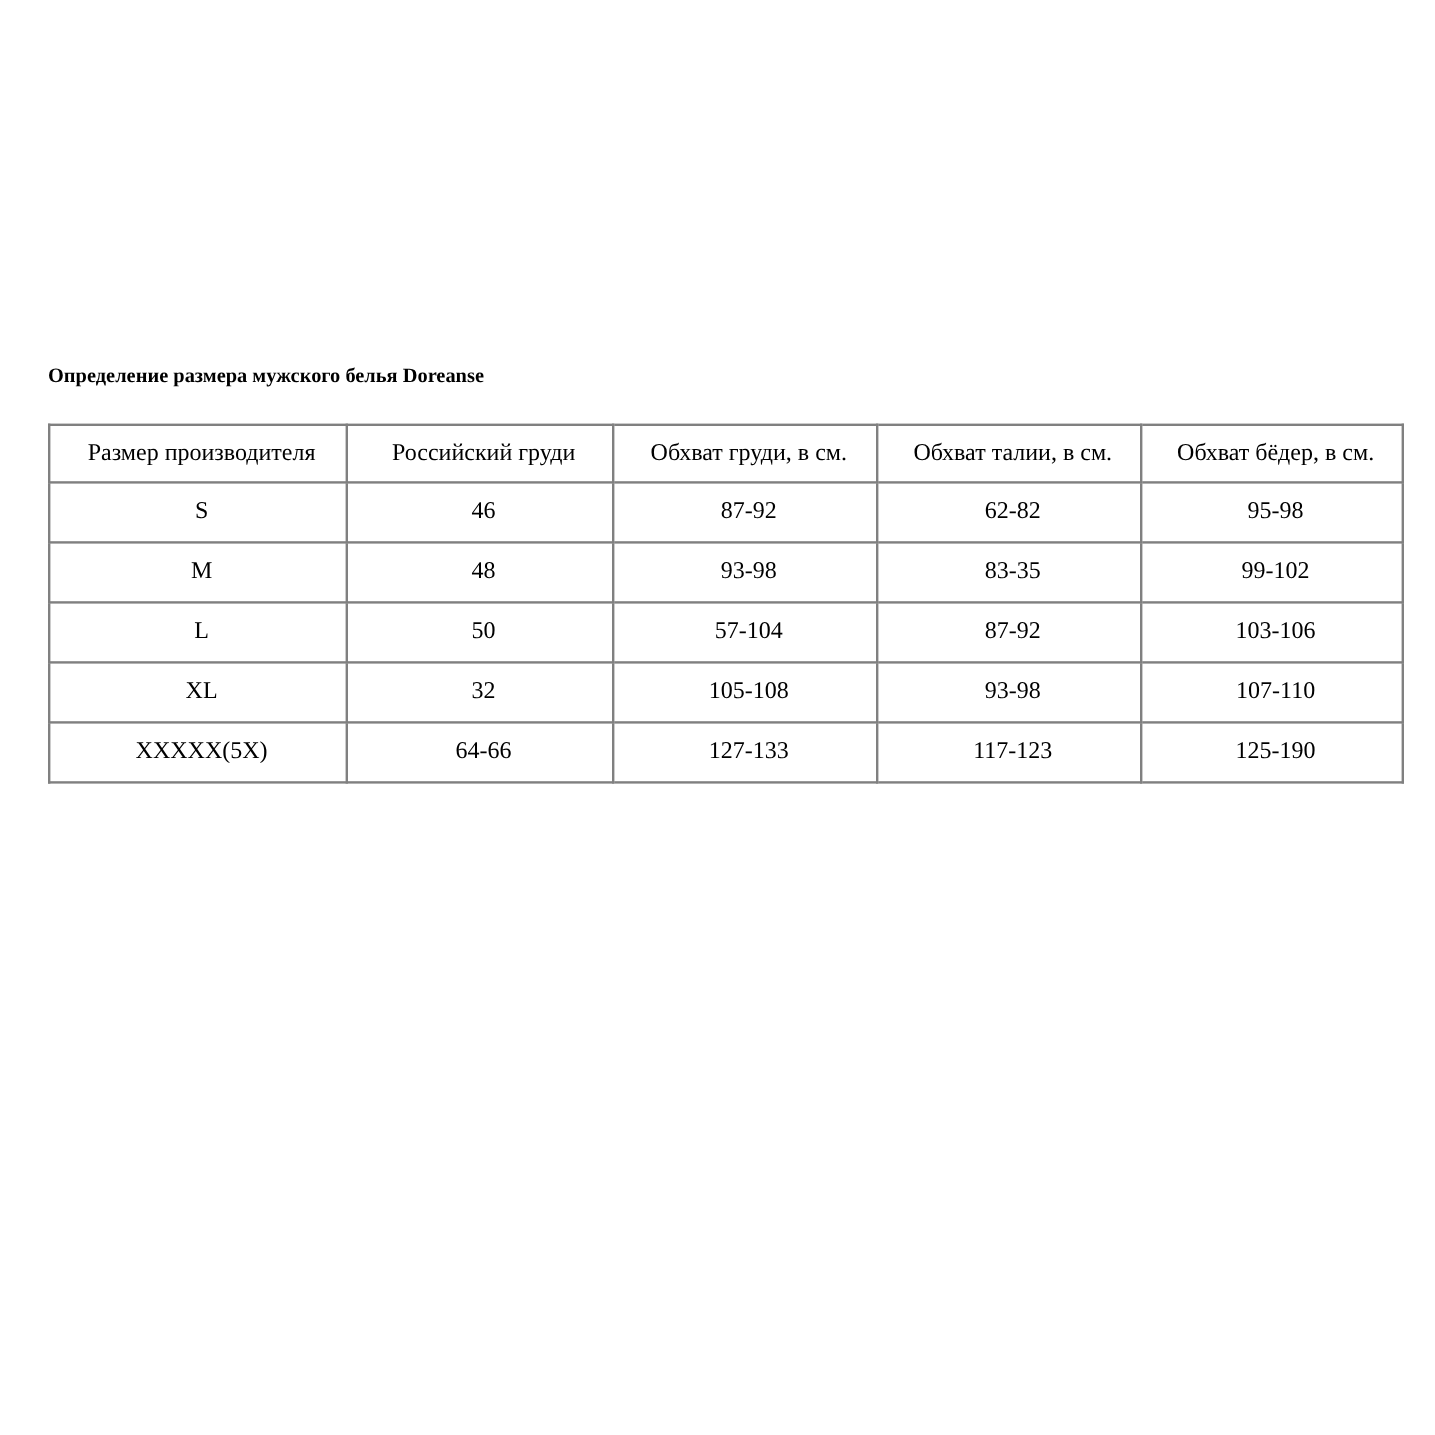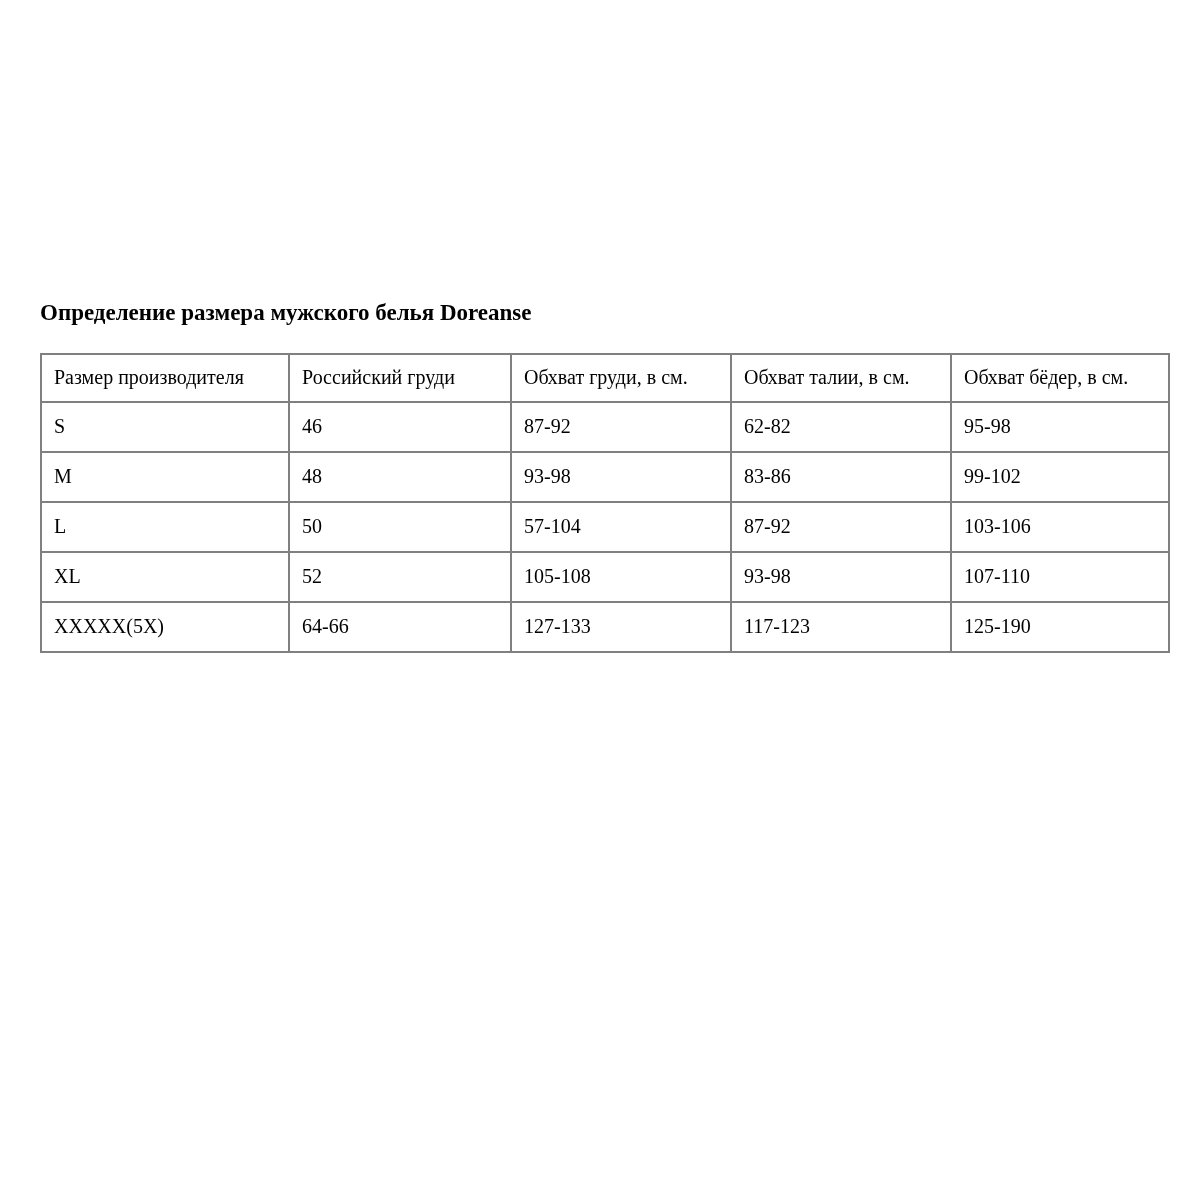--- a/index.html
+++ b/index.html
@@ -11,36 +11,36 @@
     width: 1196px;
     height: 1196px;
     font-family: "Liberation Serif", serif;
     color: #000000;
     box-sizing: border-box;
   }
   .content {
     padding: 301px 26px 0 40px;
   }
   .doc-title {
-    font-size: 23px;
+    font-size: 17px;
     line-height: 24px;
     font-weight: bold;
     margin: 0 0 28px 0;
   }
   table.size-table {
     border-collapse: collapse;
     table-layout: fixed;
     width: 1128px;
   }
   table.size-table th,
   table.size-table td {
     border: 2px solid #808080;
     font-size: 20px;
     font-weight: normal;
-    text-align: left;
+    text-align: center;
     vertical-align: middle;
     padding: 0 6px 2px 12px;
     height: 46px;
     overflow: hidden;
     white-space: nowrap;
   }
   table.size-table th {
     height: 44px;
   }
 </style>
@@ -72,33 +72,33 @@
           <td>S</td>
           <td>46</td>
           <td>87-92</td>
           <td>62-82</td>
           <td>95-98</td>
         </tr>
         <tr>
           <td>M</td>
           <td>48</td>
           <td>93-98</td>
-          <td>83-86</td>
+          <td>83-35</td>
           <td>99-102</td>
         </tr>
         <tr>
           <td>L</td>
           <td>50</td>
           <td>57-104</td>
           <td>87-92</td>
           <td>103-106</td>
         </tr>
         <tr>
           <td>XL</td>
-          <td>52</td>
+          <td>32</td>
           <td>105-108</td>
           <td>93-98</td>
           <td>107-110</td>
         </tr>
         <tr>
           <td>XXXXX(5X)</td>
           <td>64-66</td>
           <td>127-133</td>
           <td>117-123</td>
           <td>125-190</td>

